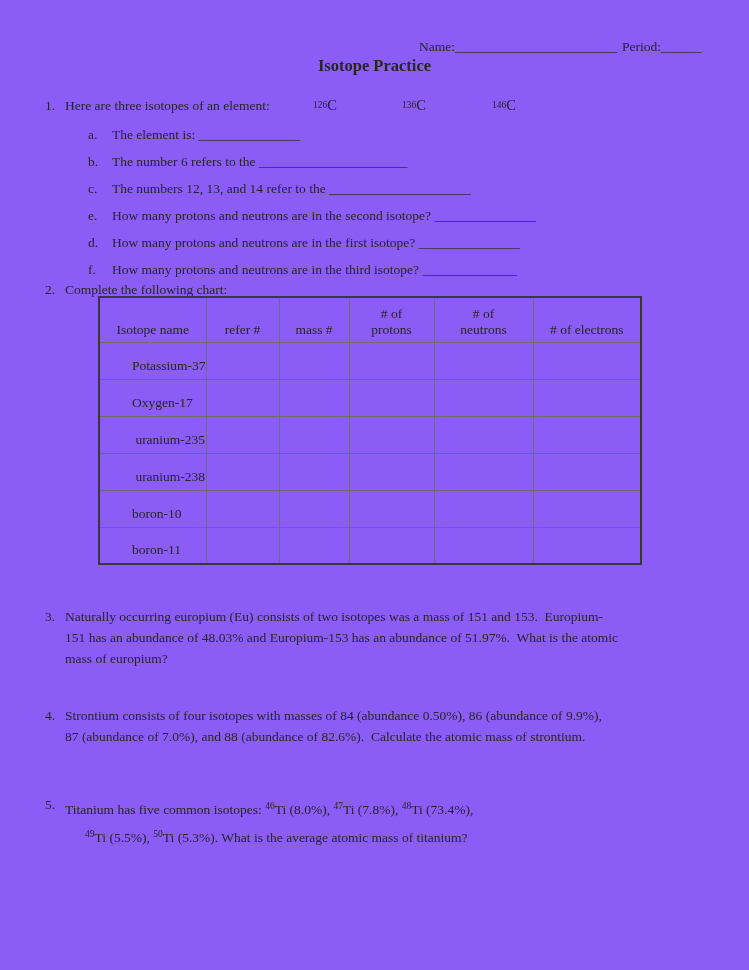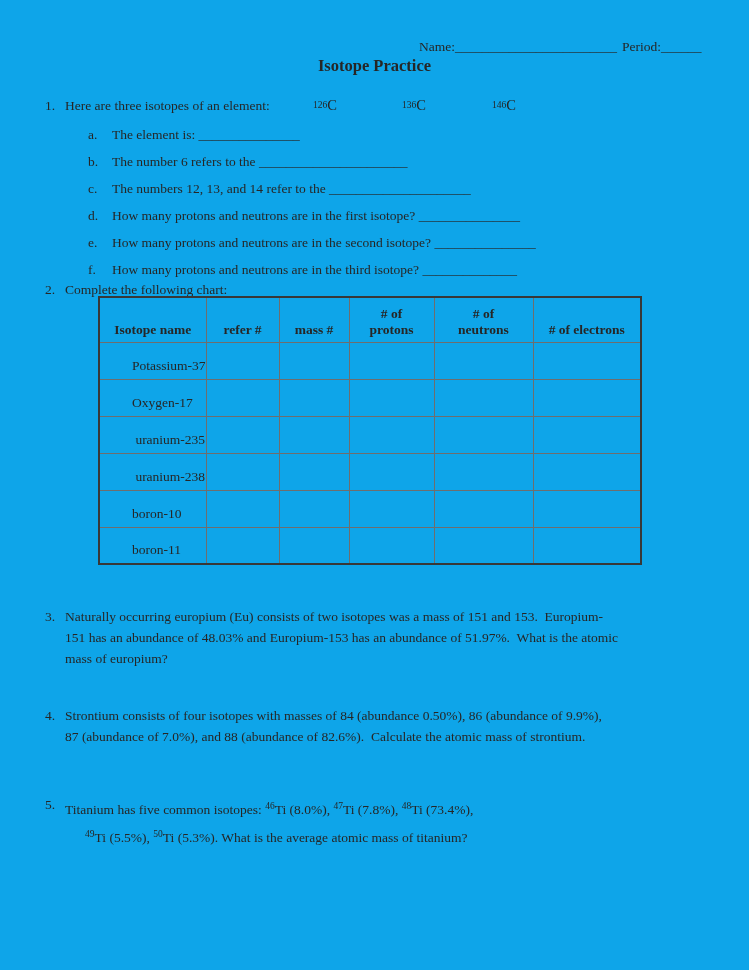--- a/index.html
+++ b/index.html
@@ -1,20 +1,20 @@
 <!DOCTYPE html>
 <html><head>
 <meta charset="utf-8">
 <style>
   html, body { margin: 0; padding: 0; background: #ffffff; }
   .page {
     position: relative;
     width: 749px;
     height: 970px;
-    background: #0ea5e9;
+    background: #8b5cf6;
     font-family: "Liberation Serif", "DejaVu Serif", serif;
     color: #262626;
     overflow: hidden;
   }
 
   
   .name-line {
     position: absolute;
     top: 39px;
     left: 419px;
@@ -94,21 +94,21 @@
     border: 1px solid #6e6e6e;
     vertical-align: bottom;
     padding: 2px 4px 5px 7px;
     white-space: pre;
     overflow: hidden;
   }
   table.chart { border: 2px solid #383838; }
   table.chart tr.hdr { height: 45px; }
   table.chart tr.row { height: 37px; }
   table.chart th {
-    font-weight: bold;
+    font-weight: normal;
     text-align: center;
     padding: 2px 2px 4px 2px;
     line-height: 16px;
   }
   table.chart td.rowname { text-align: left; padding-left: 32px; }
 
   
   .directions {
     position: absolute;
     top: 572px;
@@ -160,22 +160,22 @@
         <span>14</span>
         <span>6</span>
       </span>
       <span class="iso-sym">C</span>
     </span>
 
   <div class="subitems">
     <div class="sub"><span class="letter">a.</span><span>The element is: </span><span>_______________</span></div>
     <div class="sub"><span class="letter">b.</span><span>The number 6 refers to the </span><span>______________________</span></div>
     <div class="sub"><span class="letter">c.</span><span>The numbers 12, 13, and 14 refer to the </span><span>_____________________</span></div>
+    <div class="sub"><span class="letter">e.</span><span>How many protons and neutrons are in the second isotope? </span><span>_______________</span></div>
     <div class="sub"><span class="letter">d.</span><span>How many protons and neutrons are in the first isotope? </span><span>_______________</span></div>
-    <div class="sub"><span class="letter">e.</span><span>How many protons and neutrons are in the second isotope? </span><span>_______________</span></div>
     <div class="sub"><span class="letter">f.</span><span>How many protons and neutrons are in the third isotope? </span><span>______________</span></div>
   </div>
 
   <div class="q" style="top:279px">
     <span class="qnum">2.</span>
     <div class="qbody">
       <div>Complete the following chart:</div>
     </div>
   </div>
 

